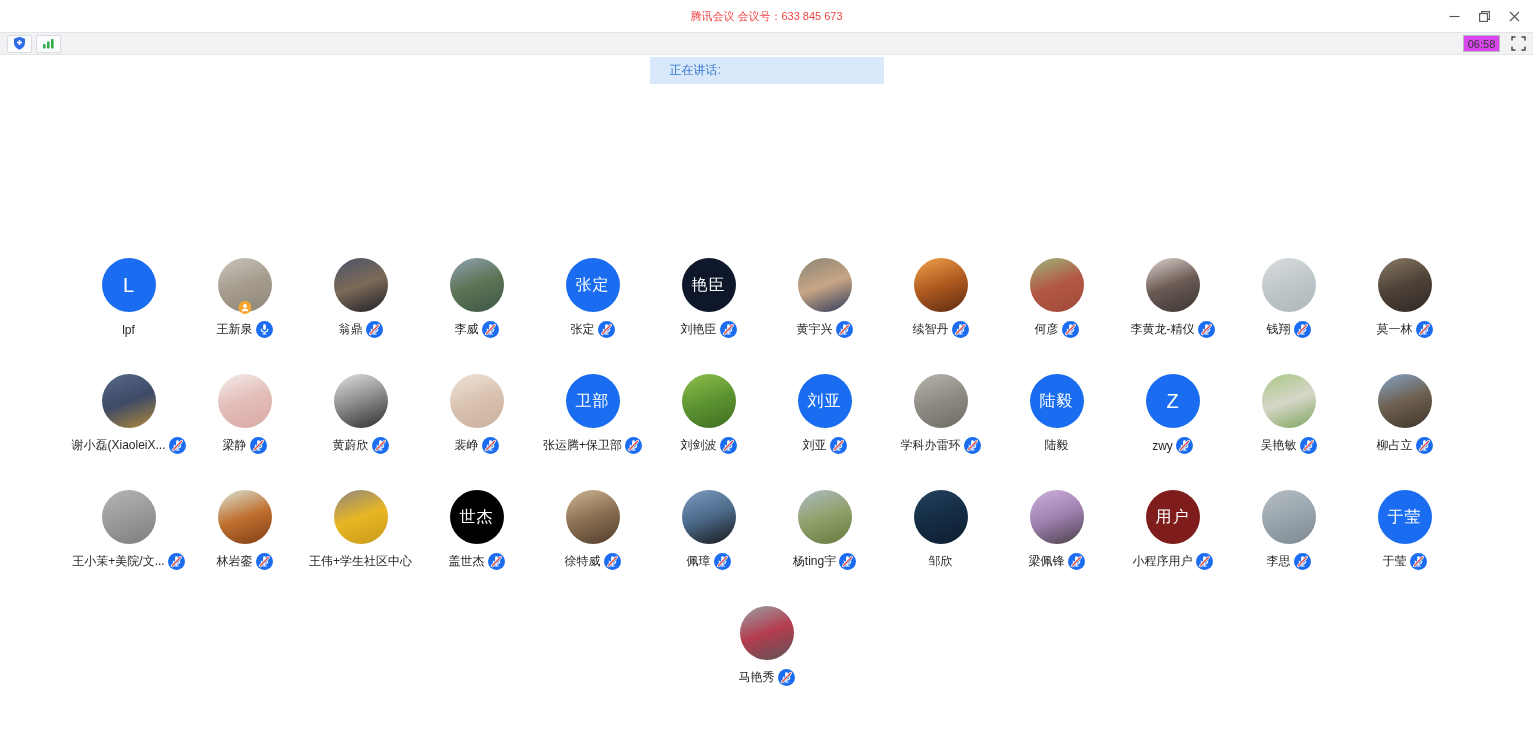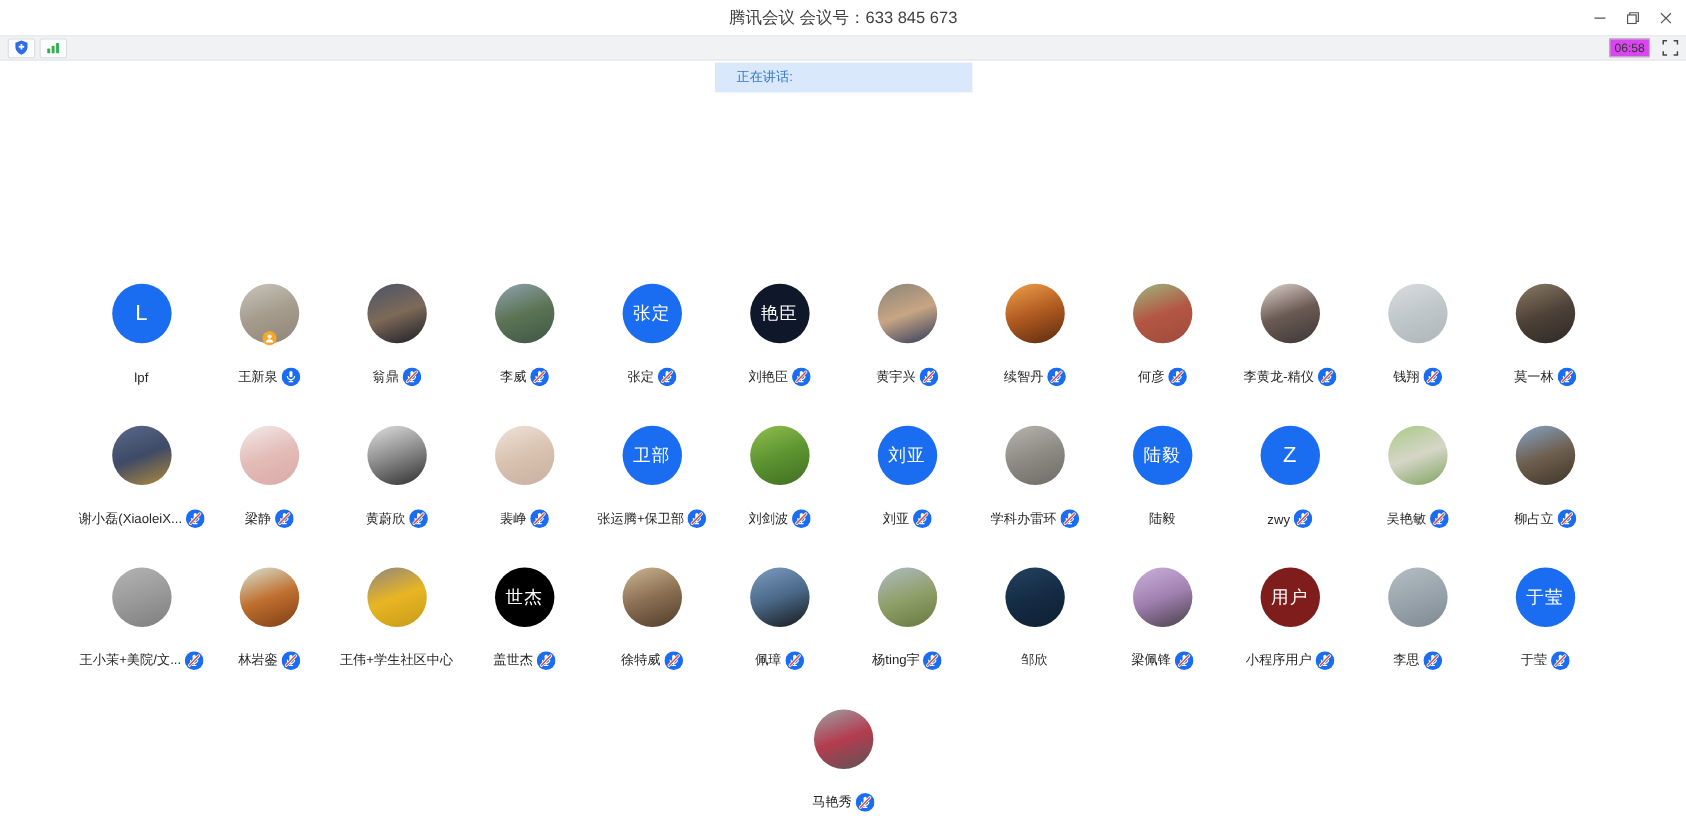--- a/index.html
+++ b/index.html
@@ -9,21 +9,21 @@
     background: #ffffff;
     font-family: "Liberation Sans", "DejaVu Sans", sans-serif;
     overflow: hidden;
   }
   
   .titlebar {
     height: 32px; background: #ffffff;
     display: flex; align-items: center; justify-content: center;
     position: relative;
   }
-  .title { font-size: 15px; color: #404040; }
+  .title { font-size: 11px; color: #ef4444; }
   .win-controls { position: absolute; right: 4px; top: 0; height: 32px; display: flex; }
   .win-btn { width: 30px; height: 100%; display: flex; align-items: center; justify-content: center; cursor: default; }
   
   .toolbar {
     height: 23px; background: #f1f2f4;
     border-top: 1px solid #e3e4e6; border-bottom: 1px solid #e3e4e6;
     display: flex; align-items: center; padding: 0 7px;
   }
   .chip {
     width: 25px; height: 18px; background: #fbfcfd;
@@ -48,21 +48,21 @@
   
   .grid { position: absolute; top: 258px; left: 0; width: 100%; }
   .prow { display: flex; justify-content: center; margin-bottom: 36px; }
   .cell { width: 116px; display: flex; flex-direction: column; align-items: center; }
   .avatar { width: 54px; height: 54px; border-radius: 50%; position: relative; flex: none; }
   .avatar.initials {
     color: #fff; display: flex; align-items: center; justify-content: center;
     font-size: 16px; letter-spacing: 1px;
   }
   .avatar.initials.single { font-size: 20px; letter-spacing: 0; }
-  .name-row { margin-top: 22px; height: 17px; display: flex; align-items: center; white-space: nowrap; }
+  .name-row { margin-top: 9px; height: 17px; display: flex; align-items: center; white-space: nowrap; }
   .name { font-size: 12px; color: #262626; }
   .mic { margin-left: 3px; display: flex; }
   .badge { position: absolute; bottom: -2px; left: 50%; transform: translateX(-50%); display: flex; }
 </style>
 </head>
 <body>
 
 <div class="titlebar">
   <span class="title">腾讯会议 会议号：633 845 673</span>
   <div class="win-controls">

